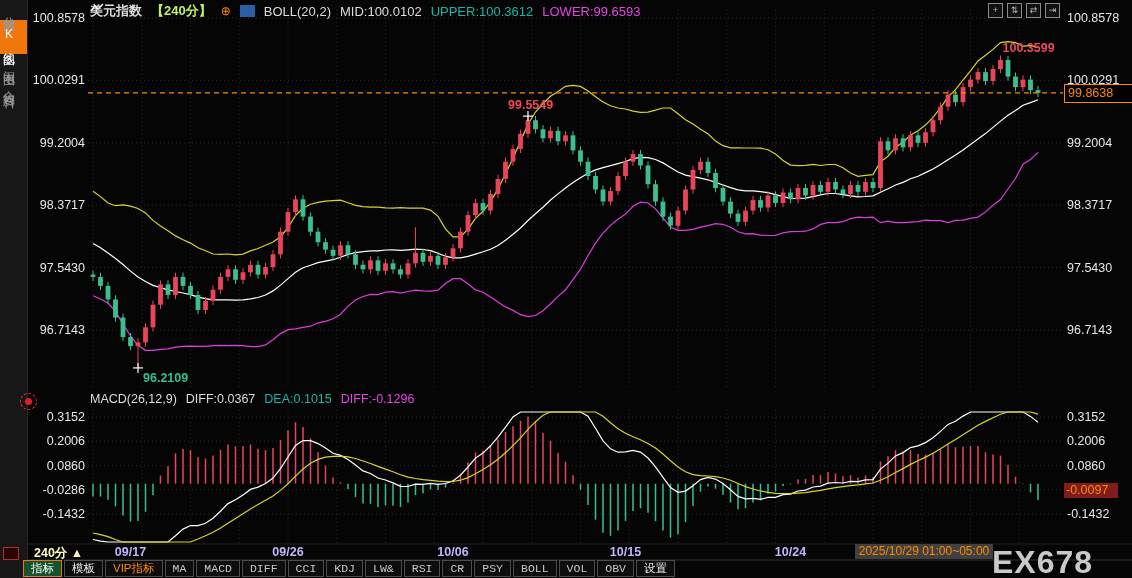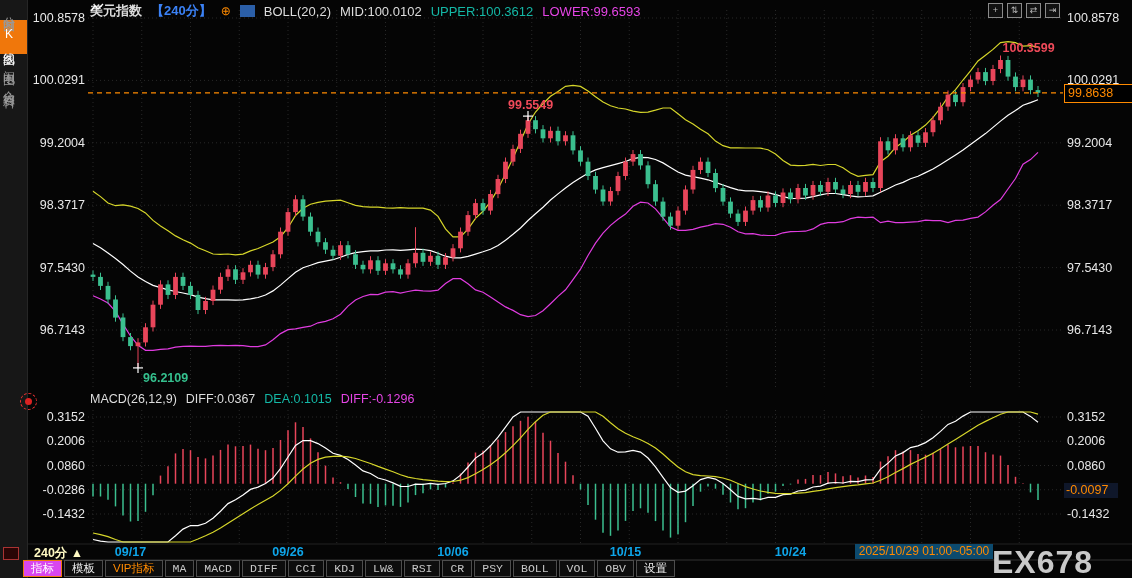--- a/index.html
+++ b/index.html
@@ -9,47 +9,47 @@
   
   #sidebar{left:0;top:0;width:27px;height:578px;background:#171717;border-right:1px solid #262626;}
   .side-tab{writing-mode:vertical-lr;text-orientation:upright;width:27px;text-align:center;
             color:#999;font-size:12px;letter-spacing:2px;padding:7px 0;cursor:pointer;}
   .side-tab.active{background:#f0770b;color:#fff;}
   #alert-ic{left:20px;top:393px;width:15px;height:15px;border:1px dashed #e33;border-radius:50%;
             display:flex;align-items:center;justify-content:center;}
   #alert-ic i{width:7px;height:7px;background:#d22;border-radius:50%;}
   
   #hdr{left:90px;top:2px;display:flex;gap:9px;font-size:13px;align-items:center;white-space:nowrap;}
-  .w{color:#ddd;} .yel{color:#14b8a6;} .mag{color:#e645e6;} .orr{color:#3b82f6;font-weight:bold;}
+  .w{color:#ddd;} .yel{color:#14b8a6;} .mag{color:#e645e6;} .orr{color:#bef264;font-weight:bold;}
   #minus-ic{color:#ff8a00;font-size:12px;}
   #chart-ic{width:15px;height:12px;background:#2b5fa8;display:inline-block;}
   
   #tr-icons{right:72px;top:3px;display:flex;gap:4px;}
   .tr-btn{width:13px;height:13px;border:1px solid #8a8a8a;color:#bbb;font-size:9px;line-height:12px;
           text-align:center;background:#111;cursor:pointer;}
   .axlab{position:absolute;color:#e8e8e8;font-size:12.5px;}
   .axlab.r{text-align:left;}
   #px-box{left:1064px;width:66px;height:17px;border:1px solid #ff8a00;background:#000;color:#ff8a00;
           font-size:12.5px;line-height:16px;padding-left:3px;}
   #px-arrow{color:#ff8a00;font-size:9px;}
-  #macd-box{left:1064px;width:52px;height:15px;background:#0f172a;color:#ff8a00;font-size:12.5px;line-height:15px;padding-left:2px;}
+  #macd-box{left:1064px;width:52px;height:15px;background:#7f1d1d;color:#ff8a00;font-size:12.5px;line-height:15px;padding-left:2px;}
   
   .ann{position:absolute;font-size:12.5px;font-weight:bold;white-space:nowrap;}
   
   #mhdr{left:90px;top:392px;display:flex;gap:9px;font-size:12.5px;white-space:nowrap;}
   #period-lab{left:34px;top:545px;color:#fef9c3;font-size:12.5px;font-weight:bold;}
-  .dlab{position:absolute;top:545px;color:#0ea5e9;font-size:12.5px;font-weight:bold;transform:translateX(-50%);}
-  #tstamp{left:855px;top:544px;width:138px;height:15px;background:#0c4a6e;color:#ff8a00;
+  .dlab{position:absolute;top:545px;color:#c4b5fd;font-size:12.5px;font-weight:bold;transform:translateX(-50%);}
+  #tstamp{left:855px;top:544px;width:138px;height:15px;background:#404040;color:#ff8a00;
           font-size:12px;text-align:center;line-height:15px;}
   
   #tbar{left:23px;top:560px;height:17px;display:flex;gap:2px;}
   .tb{height:15px;border:1px solid #4d4d4d;color:#c8c8c8;background:#0d0d0d;font-size:11.5px;
       line-height:15px;padding:0 7px;cursor:pointer;font-family:"Liberation Mono",monospace;white-space:nowrap;}
   .tb.cn{font-family:"Liberation Sans",sans-serif;color:#eee;}
-  .tb.active{background:#d946ef;border-color:#f0770b;color:#fff;}
+  .tb.active{background:#14532d;border-color:#f0770b;color:#fff;}
   .tb.vip{color:#ff8a00;}
   #wmark{left:992px;top:544px;color:#c9c9c9;font-size:32px;font-weight:bold;letter-spacing:1px;z-index:6;}
   #corner-sq{left:3px;top:547px;width:14px;height:11px;border:1px solid #a33;background:#2a0505;}
   svg{position:absolute;left:0;top:0;}
 </style>
 </head>
 <body>
 
 <div id="stage">
 

